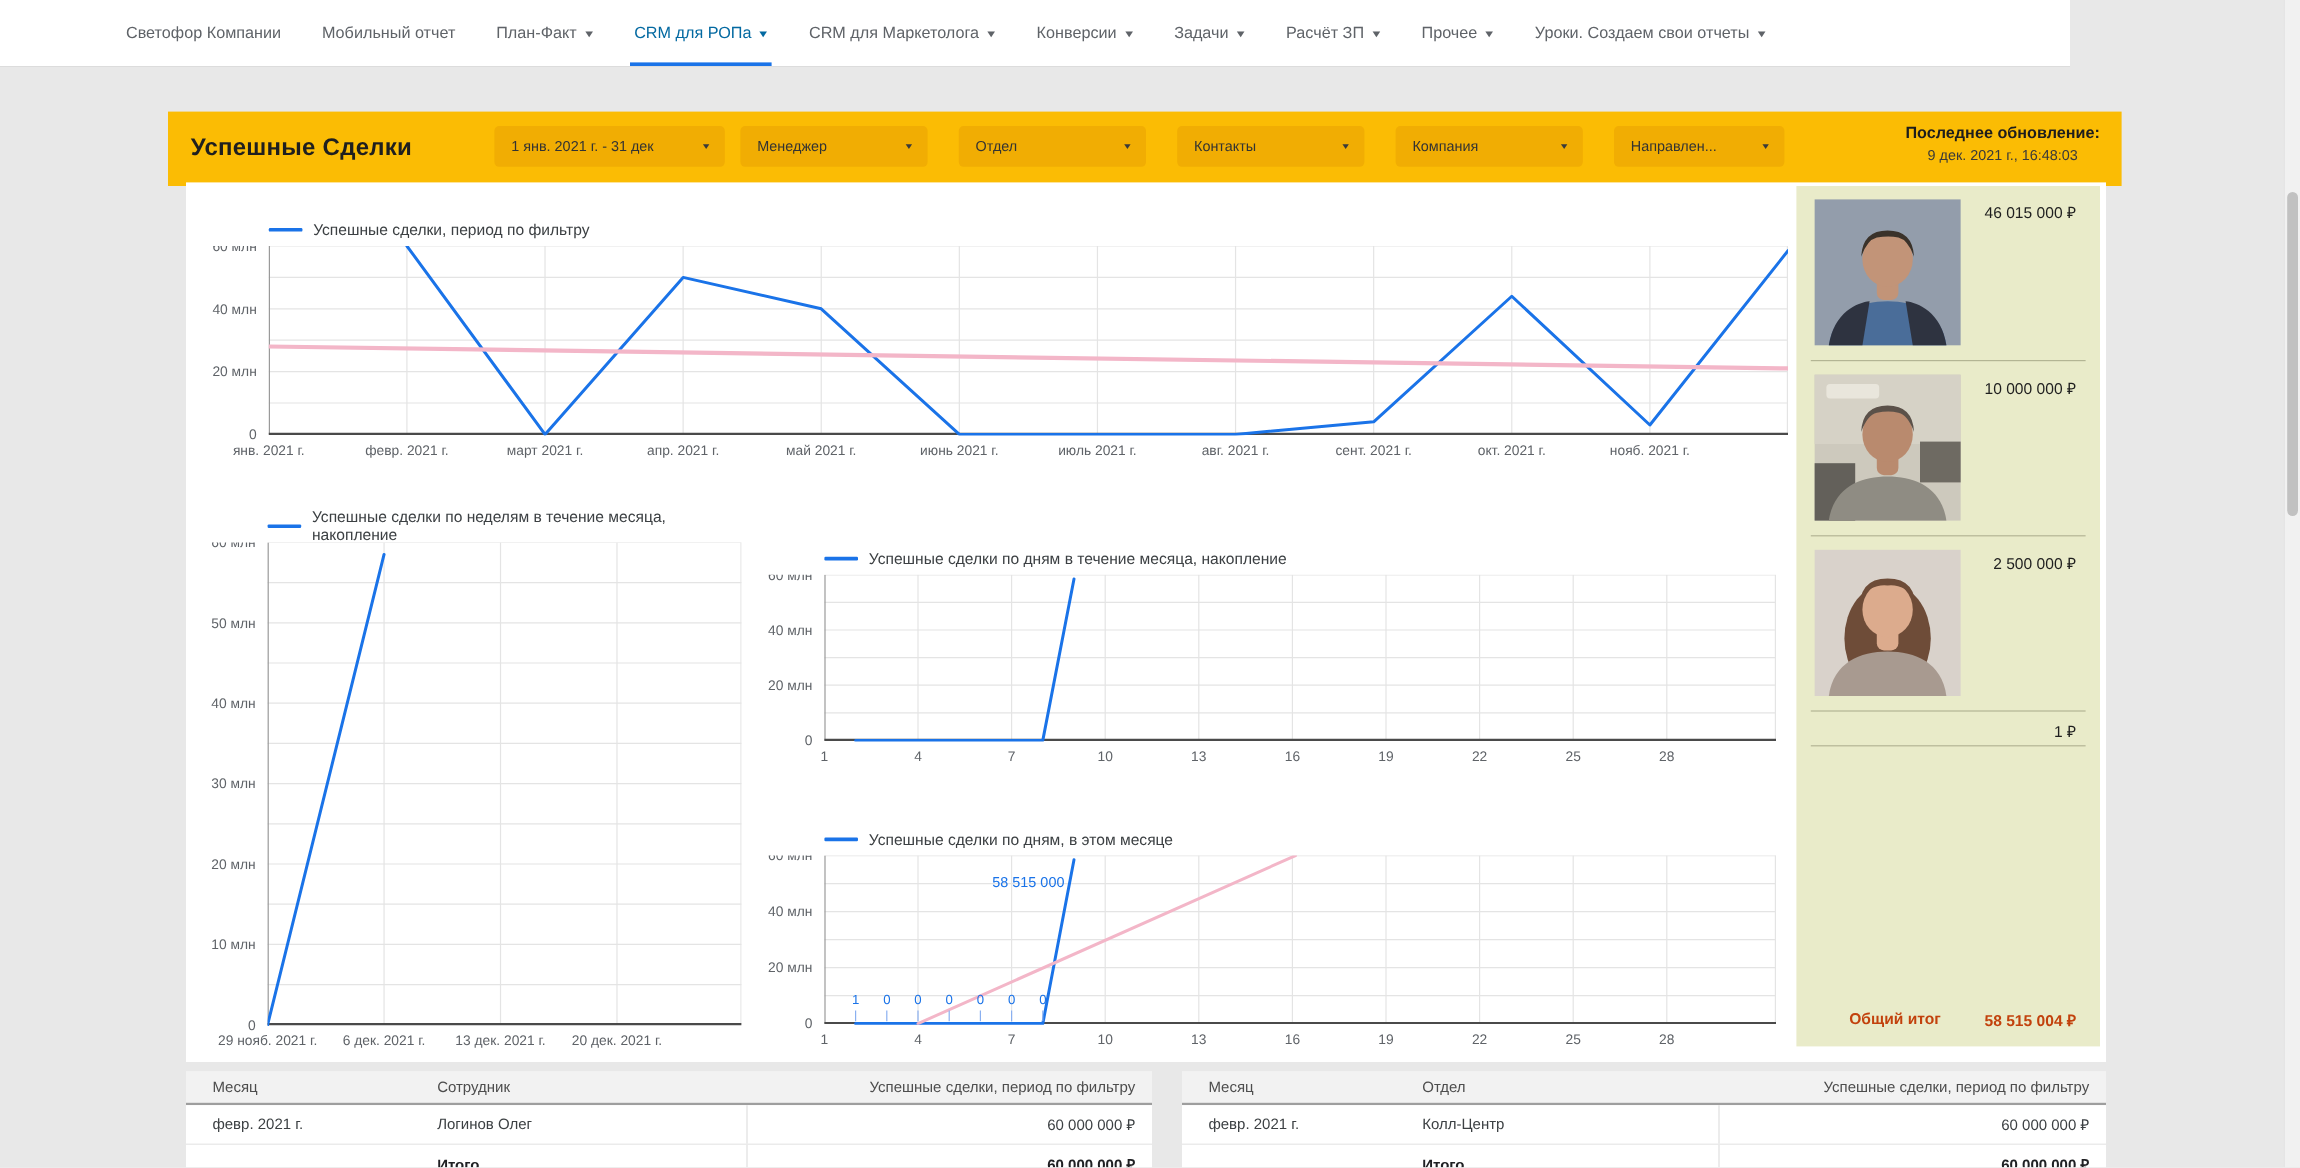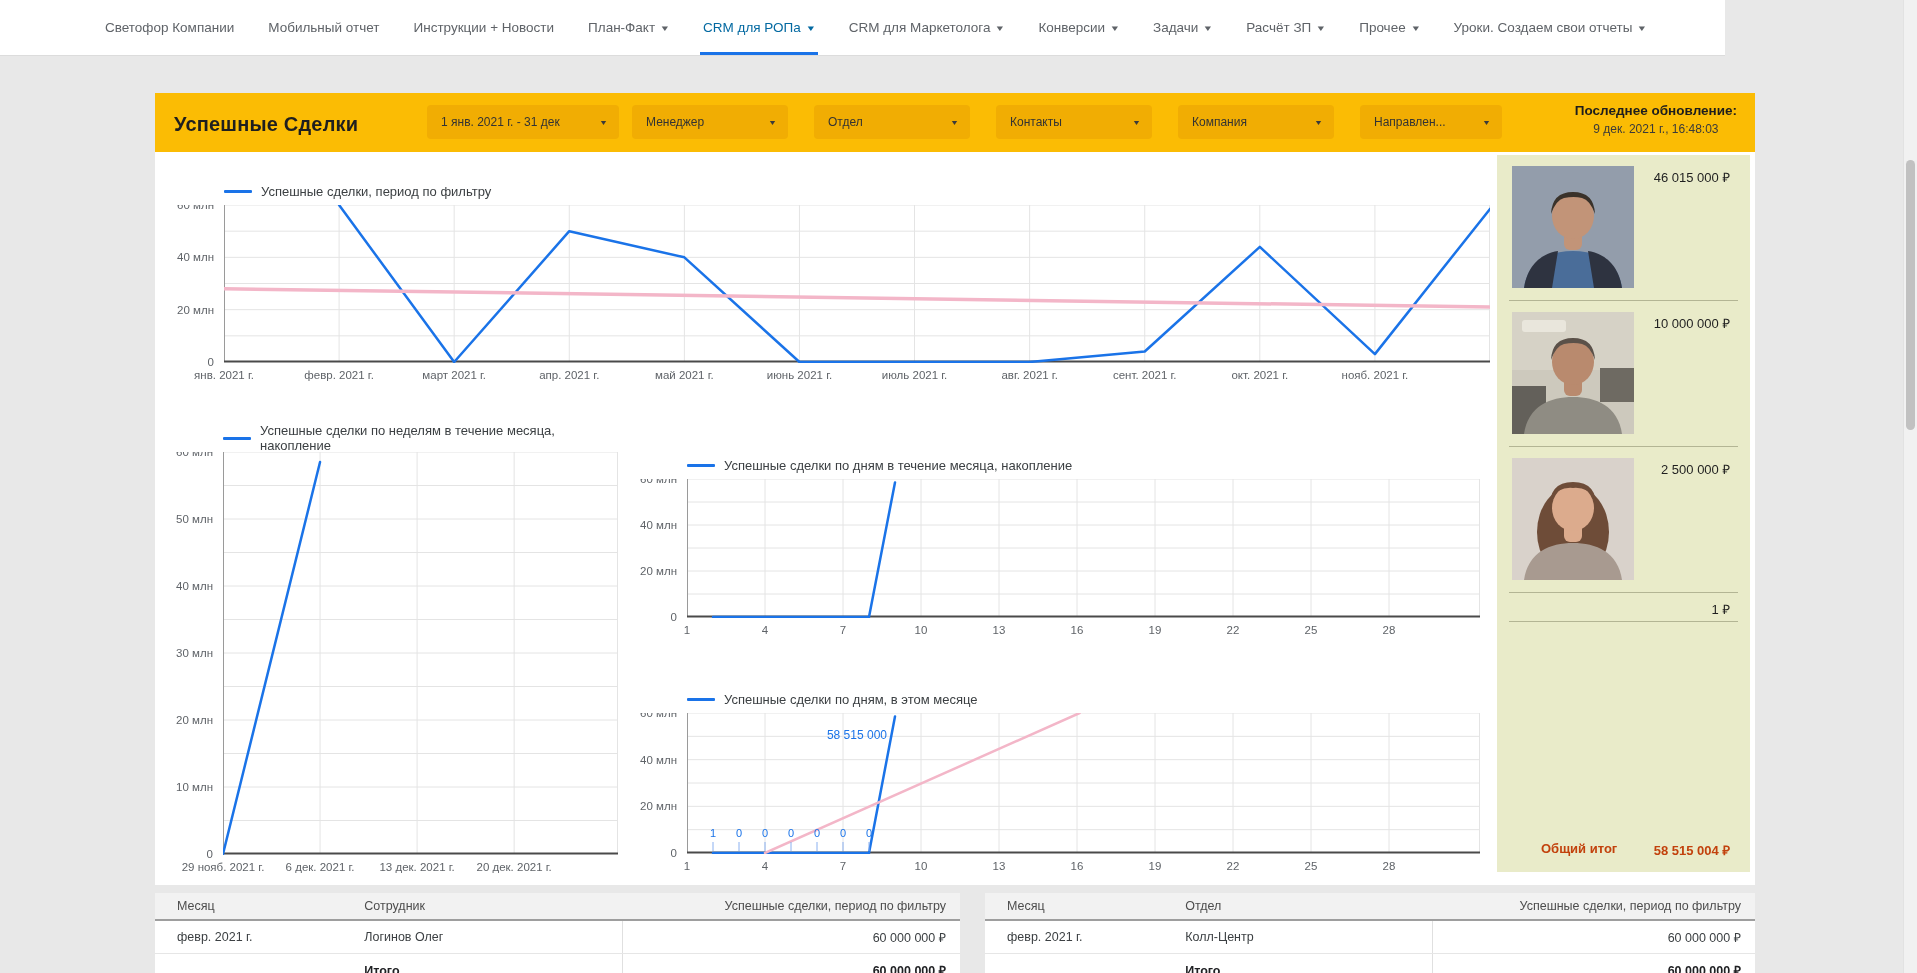--- a/index.html
+++ b/index.html
@@ -7,21 +7,21 @@
 
   
   .nav{position:absolute;top:0;left:0;width:1725px;height:56px;background:#ffffff;border-bottom:1px solid #dcdcdc;box-sizing:border-box;}
   .nav-items{position:absolute;left:105px;top:0;height:100%;display:flex;align-items:stretch;}
   .nav-item{display:flex;align-items:center;gap:6px;margin-right:34px;font-size:13.5px;color:#5f6368;white-space:nowrap;position:relative;cursor:pointer;}
   .nav-item.active{color:#0369a1;}
   .nav-item.active::after{content:"";position:absolute;left:-3px;right:-3px;bottom:0;height:3px;background:#1a73e8;}
   .nav-caret{font-size:8px;line-height:1;transform:scaleX(1.35);margin-top:2px;}
 
   
-  .header-bar{position:absolute;left:155px;top:93px;width:1600px;height:62px;background:#fbbc04;}
+  .header-bar{position:absolute;left:140px;top:93px;width:1600px;height:62px;background:#fbbc04;padding-left:28px;}
   .report-title{position:absolute;left:19px;top:50%;transform:translateY(-50%);font-size:20px;font-weight:700;color:#1f1f1f;letter-spacing:.2px;}
   .filters{position:absolute;inset:0;}
   .filter{position:absolute;top:12px;height:34px;background:#f1ad03;border-radius:4px;display:flex;align-items:center;justify-content:space-between;padding:0 12px 0 14px;box-sizing:border-box;font-size:12px;color:#333;cursor:pointer;}
   .filter .f-label{overflow:hidden;white-space:nowrap;margin-right:6px;}
   .filter .f-caret{font-size:7px;color:#3a3a3a;transform:scaleX(1.3);}
   #filters .filter:nth-of-type(1){left:272px;width:192px;}
   #filters .filter:nth-of-type(2){left:477px;width:156px;}
   #filters .filter:nth-of-type(3){left:659px;width:156px;}
   #filters .filter:nth-of-type(4){left:841px;width:156px;}
   #filters .filter:nth-of-type(5){left:1023px;width:156px;}
@@ -80,23 +80,20 @@
 
 <div id="app">
 
   <nav class="nav">
     <div class="nav-items" id="nav-items">
         <div class="nav-item">
           <span>Светофор Компании</span>
         </div>
         <div class="nav-item">
           <span>Мобильный отчет</span>
-        </div>
-        <div class="nav-item">
-          <span>Инструкции + Новости</span>
         </div>
         <div class="nav-item">
           <span>План-Факт</span>
           <span class="nav-caret">▼</span>
         </div>
         <div class="nav-item active">
           <span>CRM для РОПа</span>
           <span class="nav-caret">▼</span>
         </div>
         <div class="nav-item">

